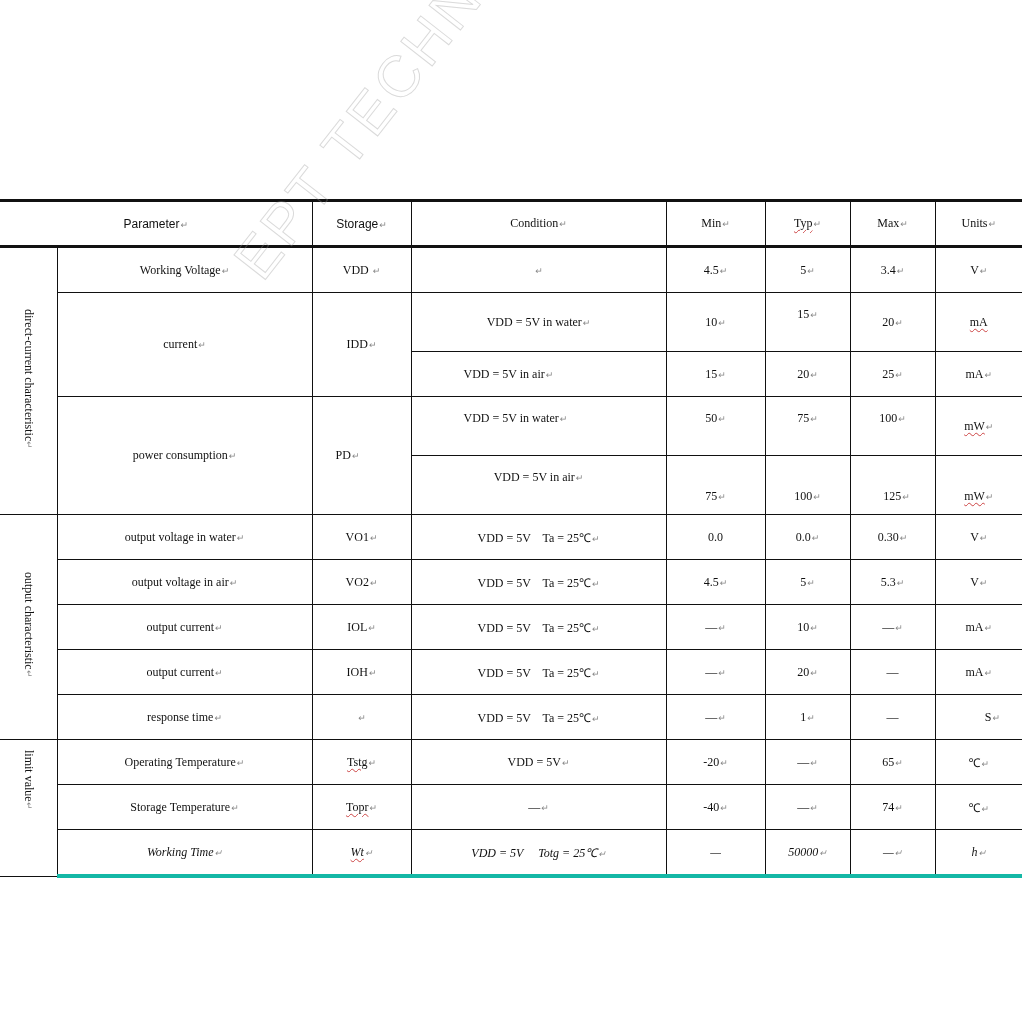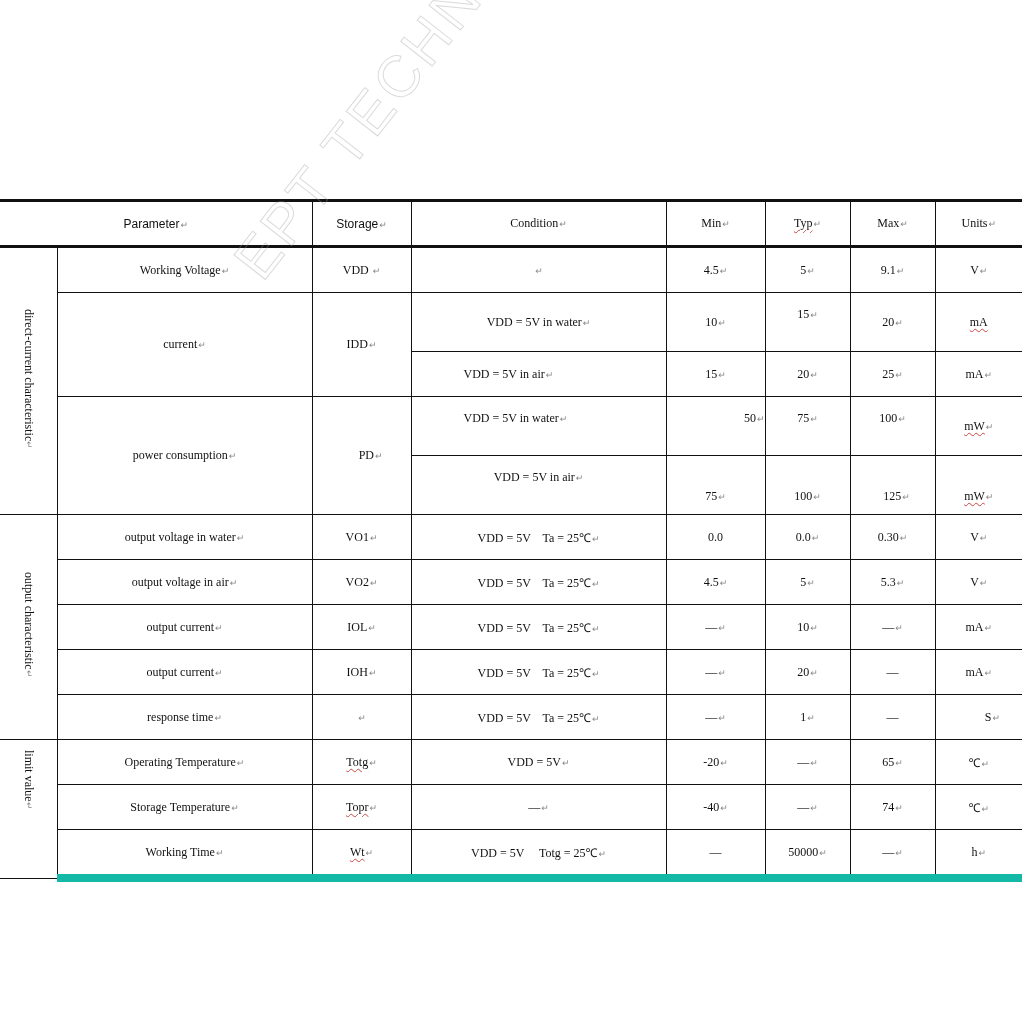--- a/index.html
+++ b/index.html
@@ -13,21 +13,21 @@
     table.spec td, table.spec th {
       border: 1px solid #111; padding: 0; text-align: center; vertical-align: middle;
       font-weight: normal; overflow: hidden; white-space: nowrap;
     }
     table.spec tr.hdr th {
       height: 43px; border-top: 3px solid #111; border-bottom: 3px solid #111;
     }
     table.spec th.sans { font-family: "Liberation Sans", sans-serif; font-size: 12px; }
     table.spec tr td:last-child, table.spec tr th:last-child { border-right: none; margin-left: 34px; }
     table.spec tr td:first-child, table.spec tr th:first-child { border-left: none; }
-    table.spec tr.last td { border-bottom: 8px solid #14b8a6; }
+    table.spec tr.last td { border-bottom: 4px solid #14b8a6; font-style: italic; }
     table.spec tr.row td { height: 44px; }
     .grp { position: relative; }
     .vtext {
       writing-mode: vertical-rl; display: inline-block; font-size: 12px;
     }
     .pm { color: #888; font-size: 9px; margin-left: 1px; }
     .squig { text-decoration: underline wavy #c44; text-underline-offset: 2px; text-decoration-thickness: 1px; }
     .watermark {
       position: absolute; left: 220px; top: 250px;
       font-family: "Liberation Sans", sans-serif; font-size: 58px; letter-spacing: 4px;
@@ -71,44 +71,44 @@
       <th><span>Units</span><span class="pm">↵</span></th>
     </tr>
 
     <tr class="row">
       <td rowspan="5" class="grp"><span class="vtext"><span>direct-current characteristic</span><span class="pm">↵</span></span></td>
       <td><span>Working Voltage</span><span class="pm">↵</span></td>
       <td><span>VDD</span>&nbsp;<span class="pm">↵</span></td>
       <td><span></span><span class="pm">↵</span></td>
       <td><span>4.5</span><span class="pm">↵</span></td>
       <td><span>5</span><span class="pm">↵</span></td>
-      <td><span>9.1</span><span class="pm">↵</span></td>
+      <td><span>3.4</span><span class="pm">↵</span></td>
       <td><span>V</span><span class="pm">↵</span></td>
     </tr>
     <tr class="row">
       <td rowspan="2"><span>current</span><span class="pm">↵</span></td>
       <td rowspan="2"><span>IDD</span><span class="pm">↵</span></td>
       <td><span>VDD = 5V in water</span><span class="pm">↵</span></td>
       <td><span>10</span><span class="pm">↵</span></td>
       <td style="vertical-align:top;padding-top:14px;"><span>15</span><span class="pm">↵</span></td>
       <td><span>20</span><span class="pm">↵</span></td>
       <td><span class="squig">mA</span></td>
     </tr>
     <tr class="row">
       <td style="text-align:left;padding-left:52px;"><span>VDD = 5V in air</span><span class="pm">↵</span></td>
       <td><span>15</span><span class="pm">↵</span></td>
       <td><span>20</span><span class="pm">↵</span></td>
       <td><span>25</span><span class="pm">↵</span></td>
       <td><span>mA</span><span class="pm">↵</span></td>
     </tr>
     <tr class="row">
       <td rowspan="2"><span>power consumption</span><span class="pm">↵</span></td>
-      <td rowspan="2" style="text-align:right;padding-right:28px;margin-left:47px;"><span>PD</span><span class="pm">↵</span></td>
+      <td rowspan="2" style="text-align:center;padding-right:28px;margin-left:47px;"><span>PD</span><span class="pm">↵</span></td>
       <td style="text-align:left;padding-left:52px;vertical-align:top;padding-top:14px;"><span>VDD = 5V in water</span><span class="pm">↵</span></td>
-      <td style="vertical-align:top;padding-top:14px;text-align:right;"><span>50</span><span class="pm">↵</span></td>
+      <td style="vertical-align:top;padding-top:14px;"><span>50</span><span class="pm">↵</span></td>
       <td style="vertical-align:top;padding-top:14px;"><span>75</span><span class="pm">↵</span></td>
       <td style="vertical-align:top;padding-top:14px;"><span>100</span><span class="pm">↵</span></td>
       <td><span class="squig">mW</span><span class="pm">↵</span></td>
     </tr>
     <tr class="row">
       <td style="vertical-align:top;padding-top:14px;"><span>VDD = 5V in air</span><span class="pm">↵</span></td>
       <td style="vertical-align:bottom;padding-bottom:10px;"><span>75</span><span class="pm">↵</span></td>
       <td style="vertical-align:bottom;padding-bottom:10px;"><span>100</span><span class="pm">↵</span></td>
       <td style="vertical-align:bottom;padding-bottom:10px;padding-left:8px;"><span>125</span><span class="pm">↵</span></td>
       <td style="vertical-align:bottom;padding-bottom:10px;"><span class="squig">mW</span><span class="pm">↵</span></td>
@@ -157,21 +157,21 @@
       <td style="white-space:pre;"><span>VDD = 5V    Ta = 25℃</span><span class="pm">↵</span></td>
       <td><span>—</span><span class="pm">↵</span></td>
       <td><span>1</span><span class="pm">↵</span></td>
       <td><span>—</span></td>
       <td style="text-align:right;padding-right:22px;"><span>S</span><span class="pm">↵</span></td>
     </tr>
 
     <tr class="row">
       <td rowspan="3" class="grp" style="vertical-align:top;padding-top:10px;"><span class="vtext"><span>limit value</span><span class="pm">↵</span></span></td>
       <td><span>Operating Temperature</span><span class="pm">↵</span></td>
-      <td><span class="squig">Totg</span><span class="pm">↵</span></td>
+      <td><span class="squig">Tstg</span><span class="pm">↵</span></td>
       <td><span>VDD = 5V</span><span class="pm">↵</span></td>
       <td><span>-20</span><span class="pm">↵</span></td>
       <td><span>—</span><span class="pm">↵</span></td>
       <td><span>65</span><span class="pm">↵</span></td>
       <td><span>℃</span><span class="pm">↵</span></td>
     </tr>
     <tr class="row">
       <td><span>Storage Temperature</span><span class="pm">↵</span></td>
       <td><span class="squig">Topr</span><span class="pm">↵</span></td>
       <td><span>—</span><span class="pm">↵</span></td>

